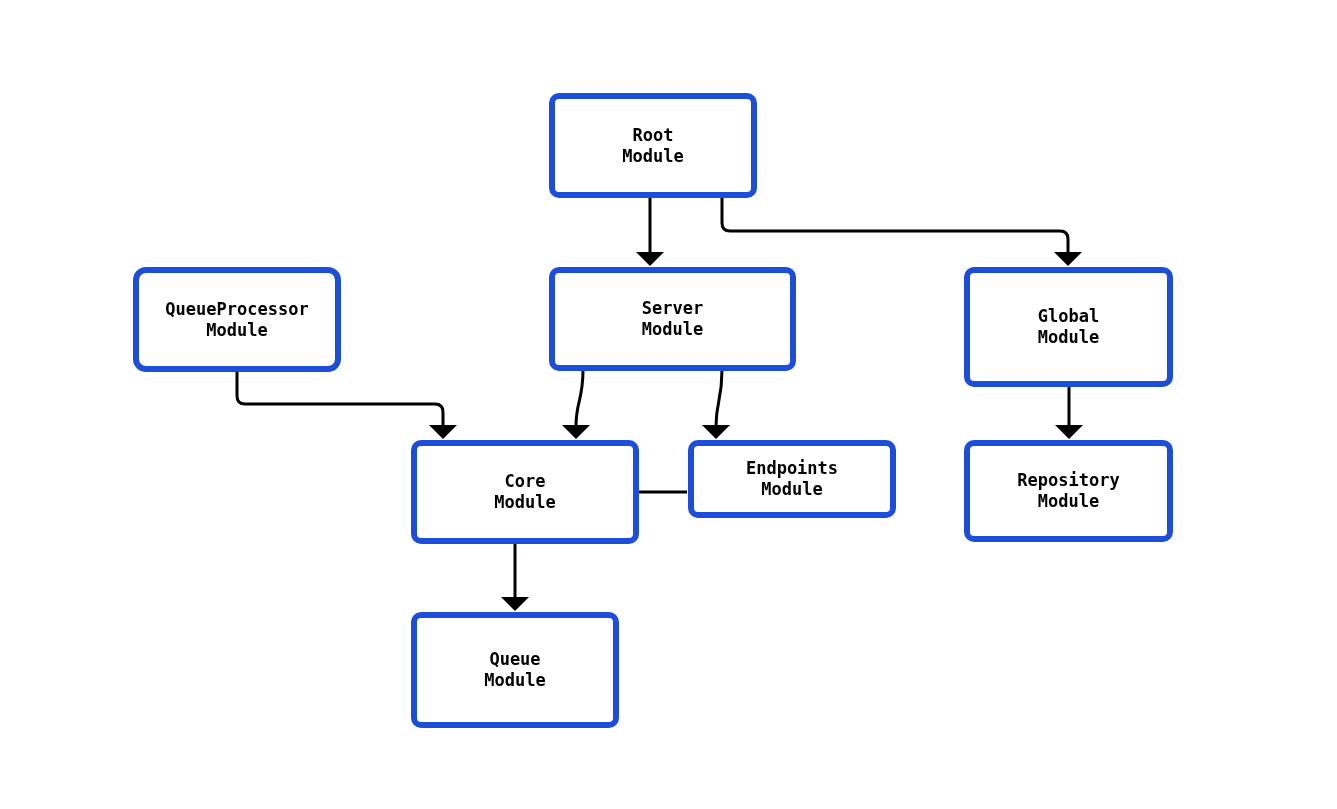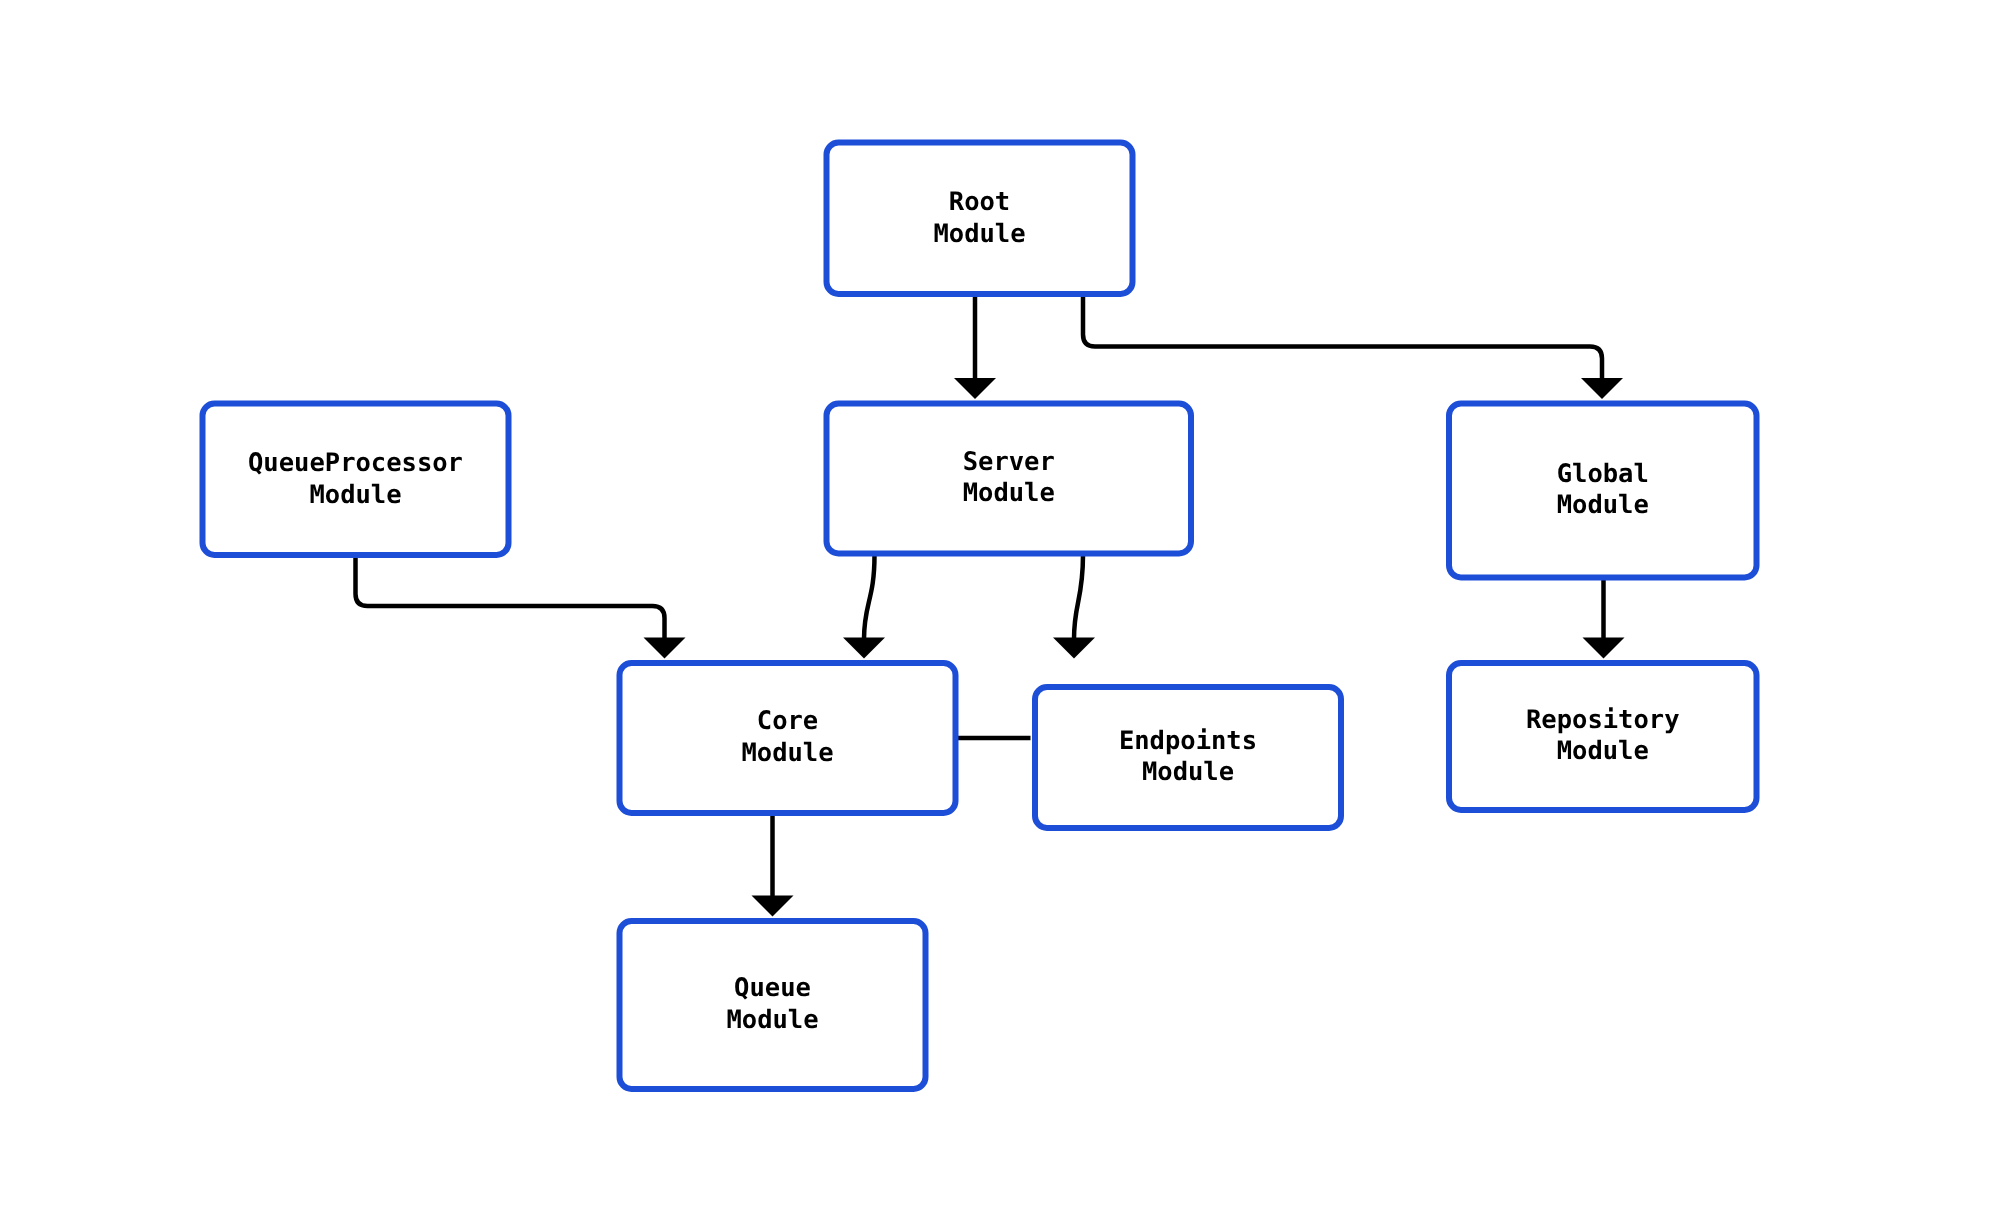--- a/index.html
+++ b/index.html
@@ -27,43 +27,43 @@
     stroke-width: 3;
     fill: none;
   }
   .edges-layer polygon {
     fill: #000000;
     stroke: none;
   }
   .node {
     position: absolute;
     box-sizing: border-box;
-    border: 4px solid #1d4ed8;
+    border: 6px solid #1d4ed8;
     border-radius: 10px;
     background: #ffffff;
     display: flex;
     flex-direction: column;
     align-items: center;
     justify-content: center;
     text-align: center;
     font-family: "DejaVu Sans Mono", monospace;
     font-weight: bold;
     font-size: 17px;
     line-height: 21px;
     color: #000000;
   }
   .node span { display: block; }
 
   
   #node-root          { left: 549px; top:  93px; width: 208px; height: 105px; }
-  #node-queueprocessor{ left: 133px; top: 267px; width: 208px; height: 105px; }
+  #node-queueprocessor{ left: 133px; top: 267px; width: 208px; height: 105px; border-radius: 13px; }
   #node-server        { left: 549px; top: 267px; width: 247px; height: 104px; }
   #node-global        { left: 964px; top: 267px; width: 209px; height: 120px; }
   #node-core          { left: 411px; top: 440px; width: 228px; height: 104px; }
-  #node-endpoints     { left: 688px; top: 456px; width: 208px; height: 98px; }
+  #node-endpoints     { left: 688px; top: 440px; width: 208px; height: 78px; }
   #node-repository    { left: 964px; top: 440px; width: 209px; height: 102px; }
   #node-queue         { left: 411px; top: 612px; width: 208px; height: 116px; }
 </style>
 </head>
 <body>
 
 <div class="canvas">
 
   <svg class="edges-layer" width="1337" height="809" viewBox="0 0 1337 809" xmlns="http://www.w3.org/2000/svg">
 

